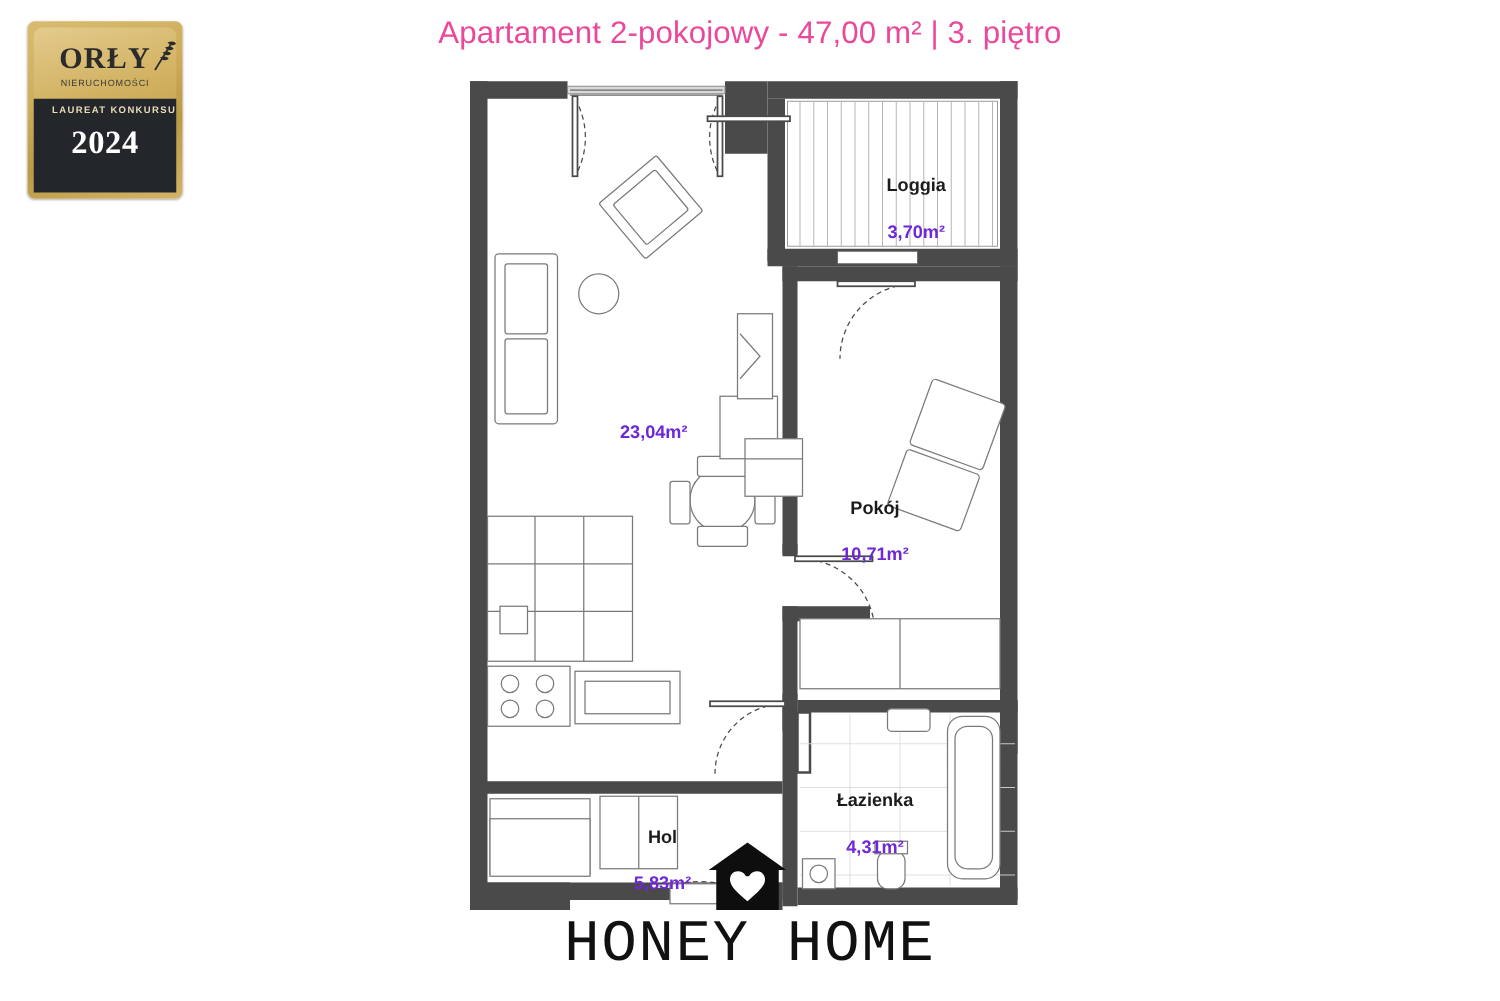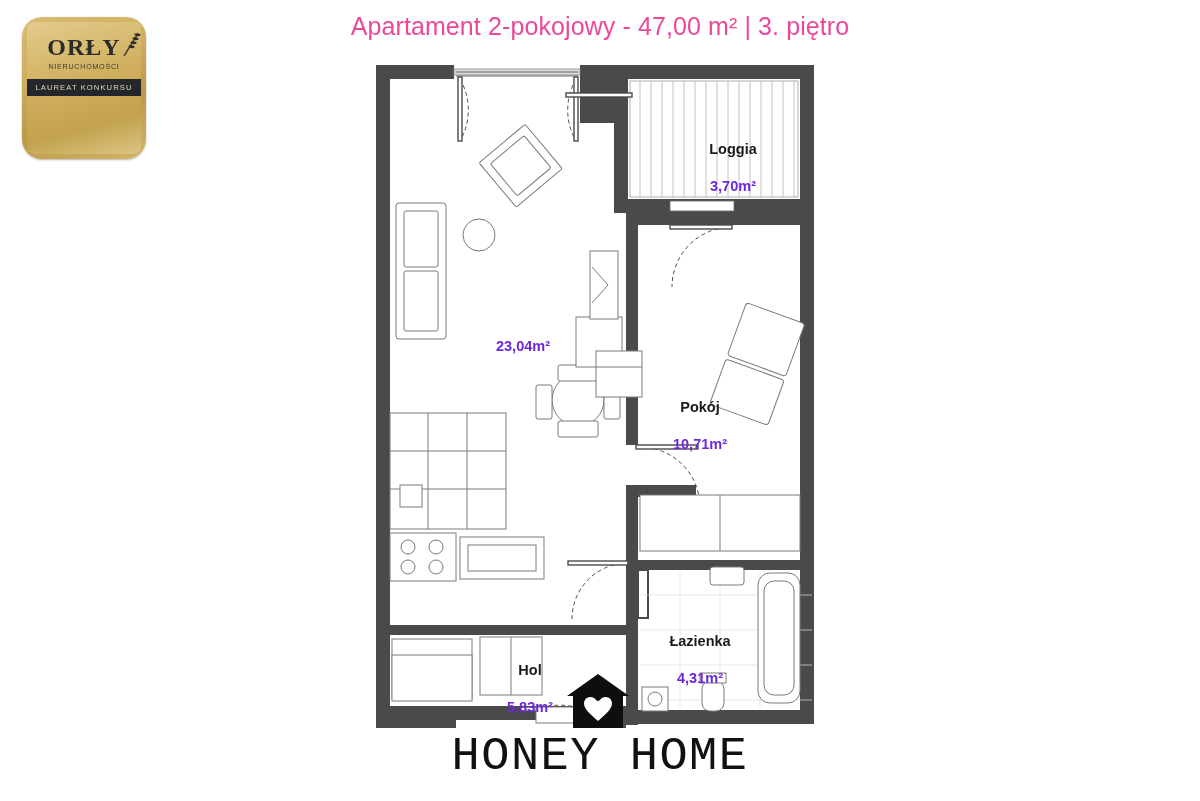--- a/index.html
+++ b/index.html
@@ -26,21 +26,21 @@
     letter-spacing: 0.1px;
   }
 
   
   #award-badge {
     position: absolute;
     left: 22px;
     top: 17px;
     width: 124px;
     height: 142px;
-    border-radius: 20px;
+    border-radius: 6px;
     background: linear-gradient(160deg,#d8bb72 0%,#cfae5c 35%,#bb9a46 65%,#d3b468 100%);
     box-shadow: 0 1px 2px rgba(0,0,0,0.3);
     overflow: hidden;
   }
   #award-badge .inner {
     position: absolute;
     left: 5px; top: 5px; right: 5px; bottom: 5px;
     border-radius: 7px;
     background: linear-gradient(165deg,#e3cb8d 0%,#d2b262 40%,#c2a24d 75%,#ddc484 100%);
     display: flex;
@@ -71,23 +71,23 @@
     color: #3a3a3a;
     font-weight: 400;
   }
   .badge-bar {
     margin-top: 8px;
     width: 100%;
     background: #23262b;
     color: #e8dcb8;
     font-size: 7.6px;
     letter-spacing: 1.1px;
-    text-align: center;
+    text-align: right;
     padding: 4px 0 4px;
-    font-weight: 400;
+    font-weight: 700;
   }
   .badge-year {
     width: 100%;
     flex: 1;
     background: #23262b;
     color: #ffffff;
     font-family: "Liberation Serif", serif;
     font-size: 26px;
     font-weight: 700;
     display: flex;
@@ -169,20 +169,21 @@
       <svg class="badge-wheat" viewBox="0 0 22 26">
         <path d="M3 25 L16 4" stroke="#2b2b2b" stroke-width="1.4" fill="none"></path>
         <path d="M13 3 q5 -2 7 1 q-4 3 -7 -1 z" fill="#2b2b2b"></path>
         <path d="M11 7 q5 -2 7 1 q-4 3 -7 -1 z" fill="#2b2b2b"></path>
         <path d="M9 11 q5 -2 7 1 q-4 3 -7 -1 z" fill="#2b2b2b"></path>
         <path d="M7 15 q5 -2 7 1 q-4 3 -7 -1 z" fill="#2b2b2b"></path>
       </svg>
     </div>
     <div class="badge-sub">NIERUCHOMOŚCI</div>
     <div class="badge-bar">LAUREAT KONKURSU</div>
+    <div class="badge-year">2024</div>
   </div>
 </div>
 
 <div id="floorplan">
   <svg width="520" height="690" viewBox="0 0 520 690">
 
     <g>
 
       <rect x="36" y="10" width="14" height="655" fill="#4a4a4a"></rect>
 

